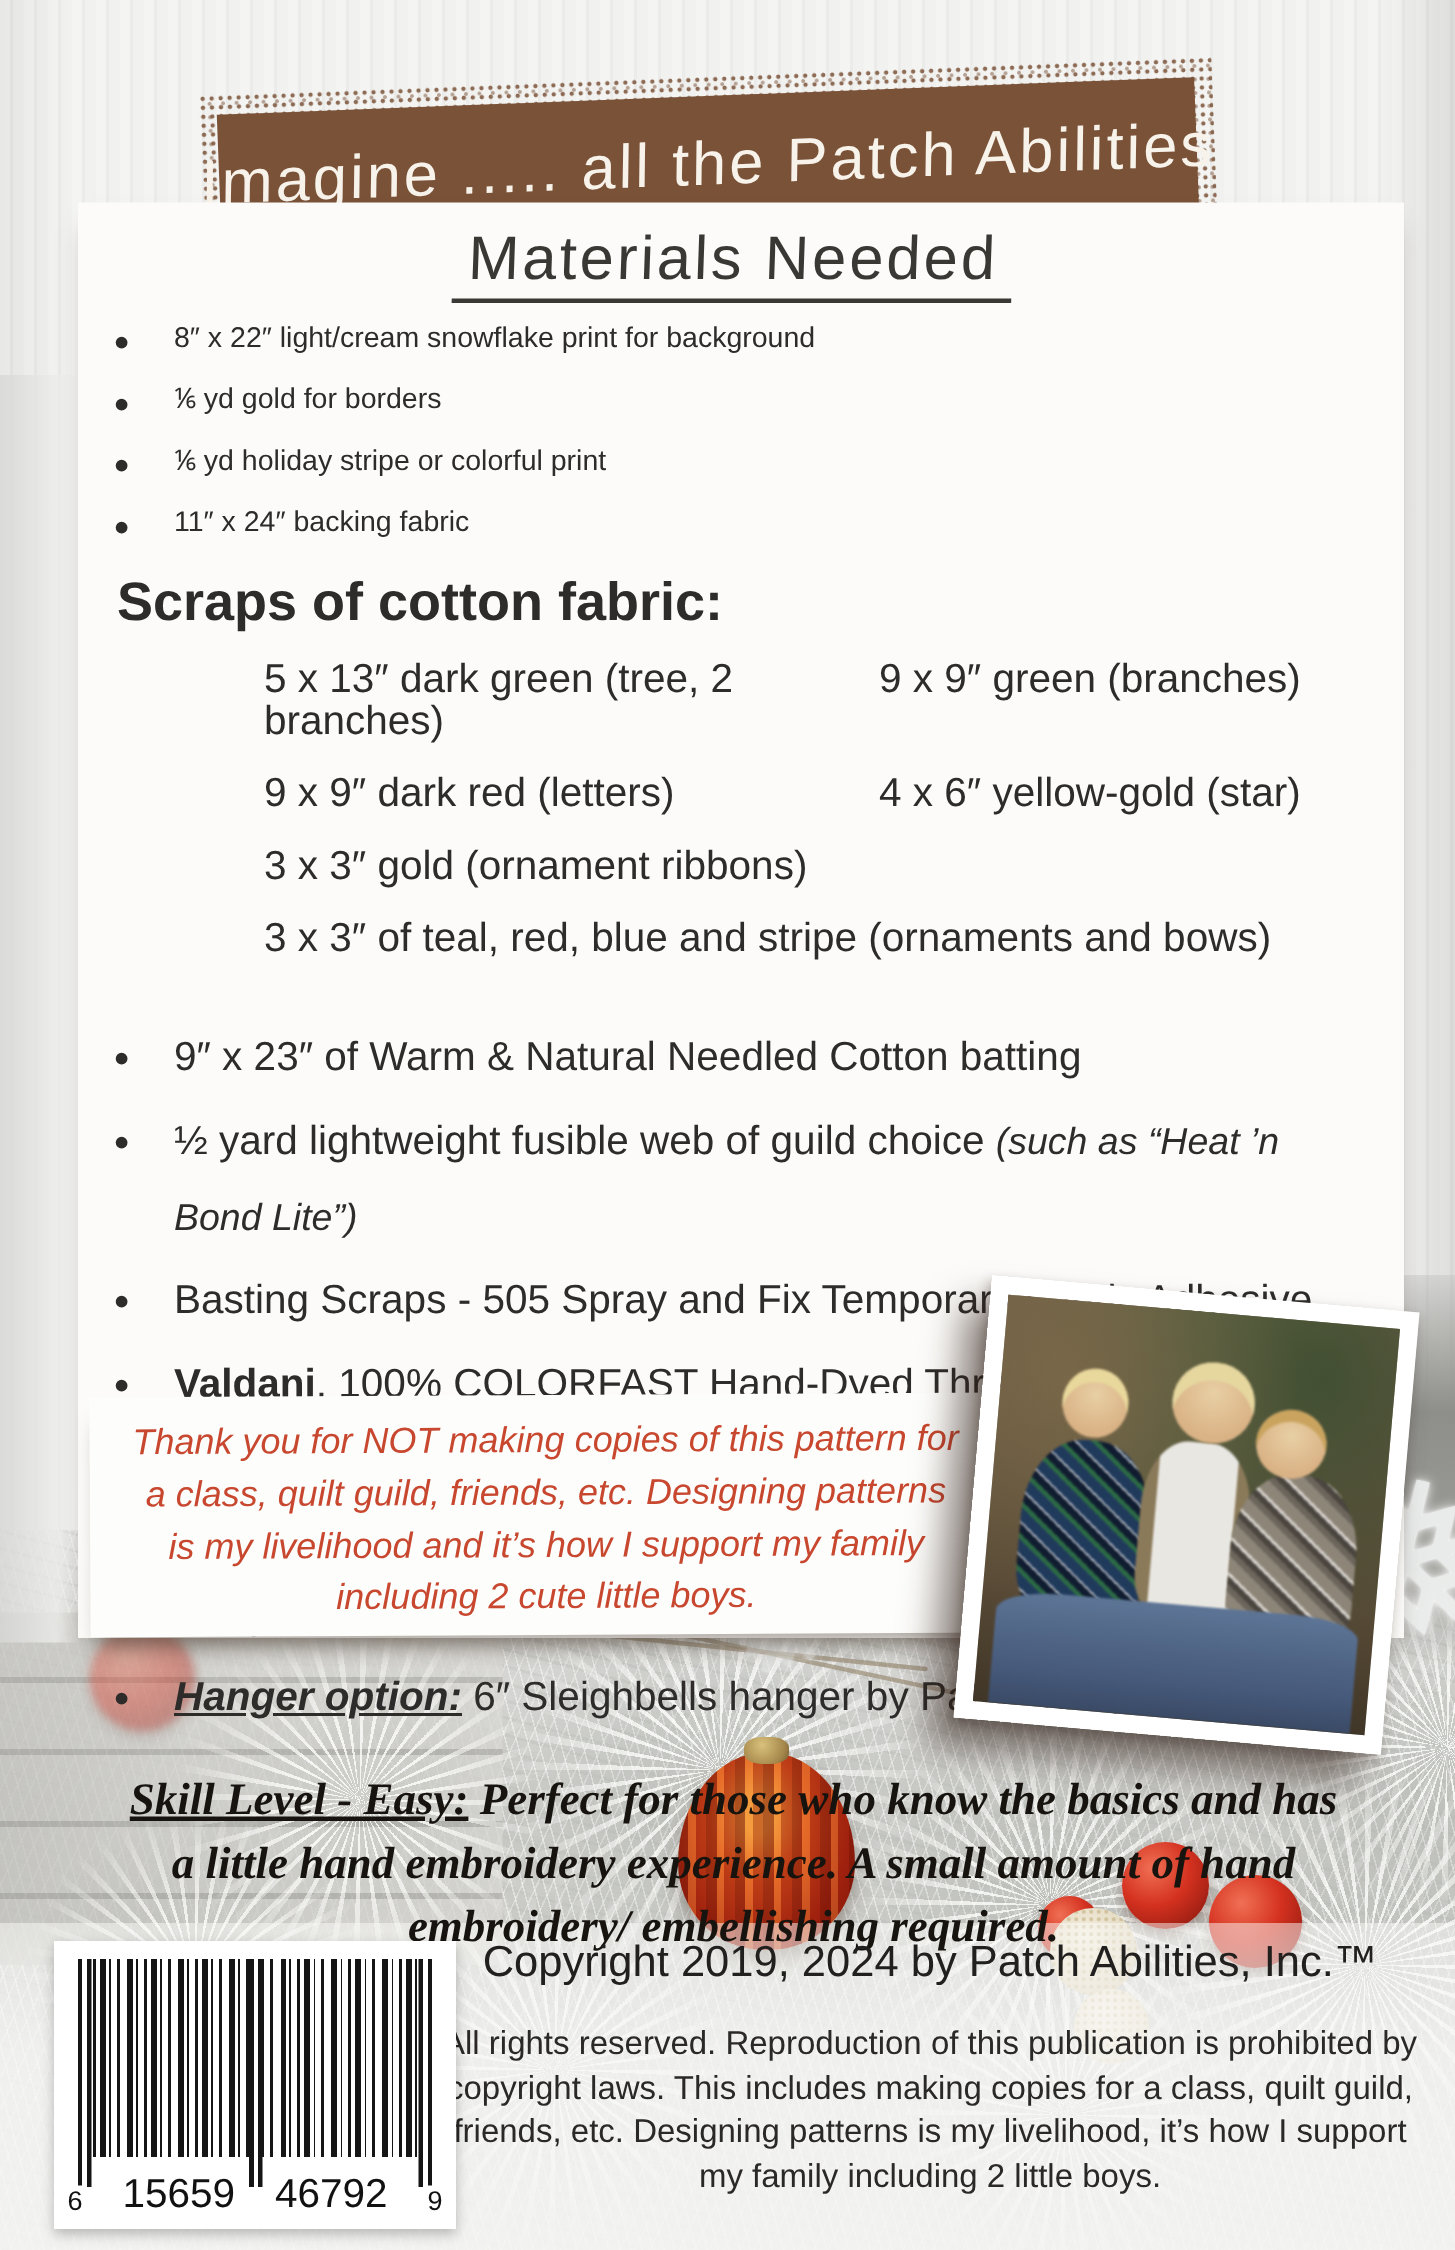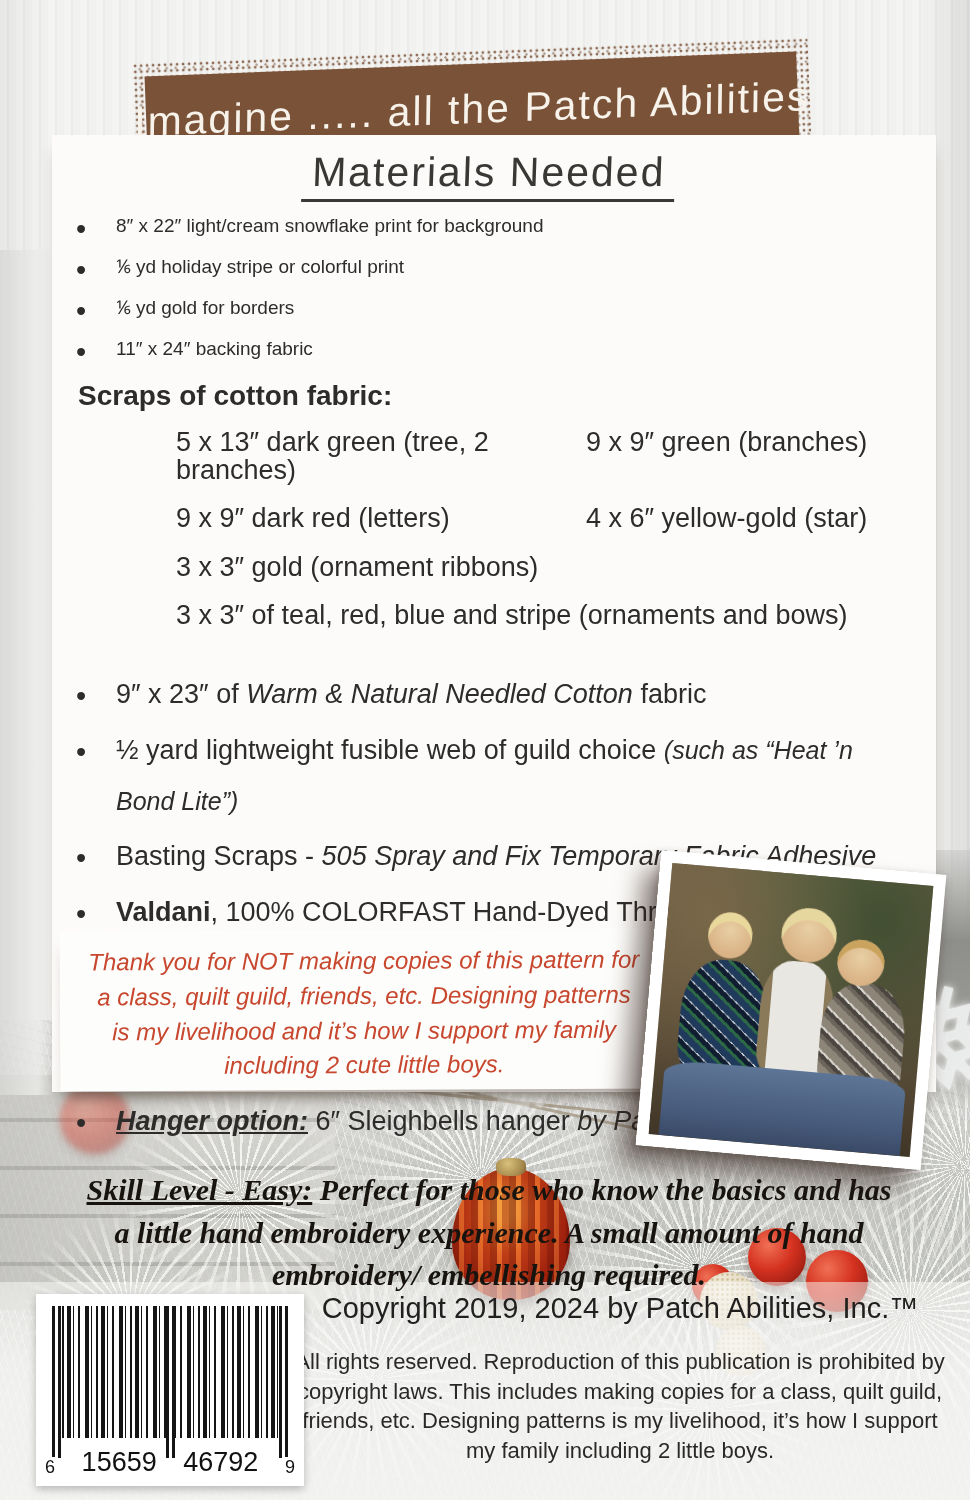--- a/index.html
+++ b/index.html
@@ -23,29 +23,29 @@
   
   .panel{position:absolute;left:52px;top:135px;width:884px;height:957px;z-index:3;background:#fcfbf9;
     box-shadow:0 10px 16px -8px rgba(70,60,50,.5);}
   .panel-inner{padding:10px 22px 0 12px;}
   .title-row{text-align:center;margin-top:4px;}
   .title{display:inline-block;font-size:41px;color:#3a3835;letter-spacing:2px;
     border-bottom:3px solid #3a3835;padding:0 10px 3px;transform:skewX(-2deg);}
   ul.mat{list-style:none;margin:14px 0 0;padding:0;font-size:19px;}
   ul.mat li{position:relative;padding-left:52px;line-height:1.05;margin-bottom:21px;}
   ul.mat li::before{content:"•";position:absolute;left:12px;top:-2px;font-size:29px;color:#2e2c2a;}
-  .scraps-h{font-size:28px;font-weight:bold;margin:6px 0 0 14px;}
+  .scraps-h{font-size:36px;font-weight:bold;margin:6px 0 0 14px;}
   .scraps{display:grid;grid-template-columns:410px auto;row-gap:20px;margin:16px 0 0 112px;font-size:27px;line-height:1.05;}
   .span2{grid-column:1 / -1;}
   .gap{height:40px;}
   ul.mid{list-style:none;margin:0;padding:0;font-size:27px;}
   ul.mid li{position:relative;padding-left:52px;line-height:1.9;margin-bottom:4px;}
   ul.mid li::before{content:"•";position:absolute;left:12px;top:0;font-size:29px;}
   .seg-n{}
-  .seg-i{font-style:italic;}
+  .seg-i{}
   .seg-b{font-weight:bold;}
   .seg-ism{font-style:italic;font-size:25px;}
   .seg-biu{font-weight:bold;font-style:italic;text-decoration:underline;}
   .skill{font-family:"Liberation Serif",serif;font-weight:bold;font-style:italic;font-size:30px;
     color:#17130f;text-align:center;width:95%;margin:22px auto 0;line-height:1.42;}
   .skill-label{text-decoration:underline;}
   
   .notice{position:absolute;left:60px;top:930px;width:608px;height:160px;z-index:4;background:#fdfdfb;
     box-shadow:0 12px 14px -7px rgba(80,68,56,.5);transform:rotate(-.3deg);}
   .notice-text{margin:14px 12px 0;text-align:center;font-style:italic;font-size:24px;line-height:1.45;
@@ -160,40 +160,40 @@
   </div>
 
   <div class="panel">
     <div class="panel-inner">
       <div class="title-row">
         <span class="title">Materials Needed</span>
       </div>
 
       <ul class="mat">
         <li>8″ x 22″ light/cream snowflake print for background</li>
+        <li>⅙ yd gold for borders</li>
         <li>⅙ yd holiday stripe or colorful print</li>
-        <li>⅙ yd gold for borders</li>
         <li>11″ x 24″ backing fabric</li>
       </ul>
 
       <div class="scraps-h">Scraps of cotton fabric:</div>
 
       <div class="scraps">
         <div>5 x 13″ dark green (tree, 2 branches)</div>
         <div>9 x 9″ green (branches)</div>
         <div>9 x 9″ dark red (letters)</div>
         <div>4 x 6″ yellow-gold (star)</div>
         <div class="span2">3 x 3″ gold (ornament ribbons)</div>
         <div class="span2">3 x 3″ of teal, red, blue and stripe (ornaments and bows)</div>
       </div>
 
       <div class="gap"></div>
 
       <ul class="mid">
-        <li><span class="seg-n">9″ x 23″ of </span><span class="seg-i">Warm &amp; Natural Needled Cotton</span><span class="seg-n"> fabric</span></li>
+        <li><span class="seg-n">9″ x 23″ of </span><span class="seg-i">Warm &amp; Natural Needled Cotton</span><span class="seg-n"> batting</span></li>
         <li><span class="seg-n">½ yard lightweight fusible web of guild choice </span><span class="seg-ism">(such as “Heat ’n Bond Lite”)</span></li>
         <li><span class="seg-n">Basting Scraps - </span><span class="seg-i">505 Spray and Fix Temporary Fabric Adhesive</span></li>
         <li><span class="seg-b">Valdani</span><span class="seg-n">, 100% COLORFAST Hand-Dyed Threads: Perle cotton No.12 colors are: 5 Ecru, O126 Old Cottage Grey, Machine Wt. 35 colors used: O78 Aged Wine, O560 Morning Grass, O12 Sunshine Glory</span></li>
         <li><span class="seg-biu">Hanger option:</span><span class="seg-n">  6″ Sleighbells hanger </span><span class="seg-i">by Patch Temporary Inc.</span></li>
       </ul>
 
       <p class="skill"><span class="skill-label">Skill Level - Easy:</span><span> Perfect for those who know the basics and has a little hand embroidery experience. A small amount of hand embroidery/ embellishing required.</span></p>
     </div>
   </div>
 

